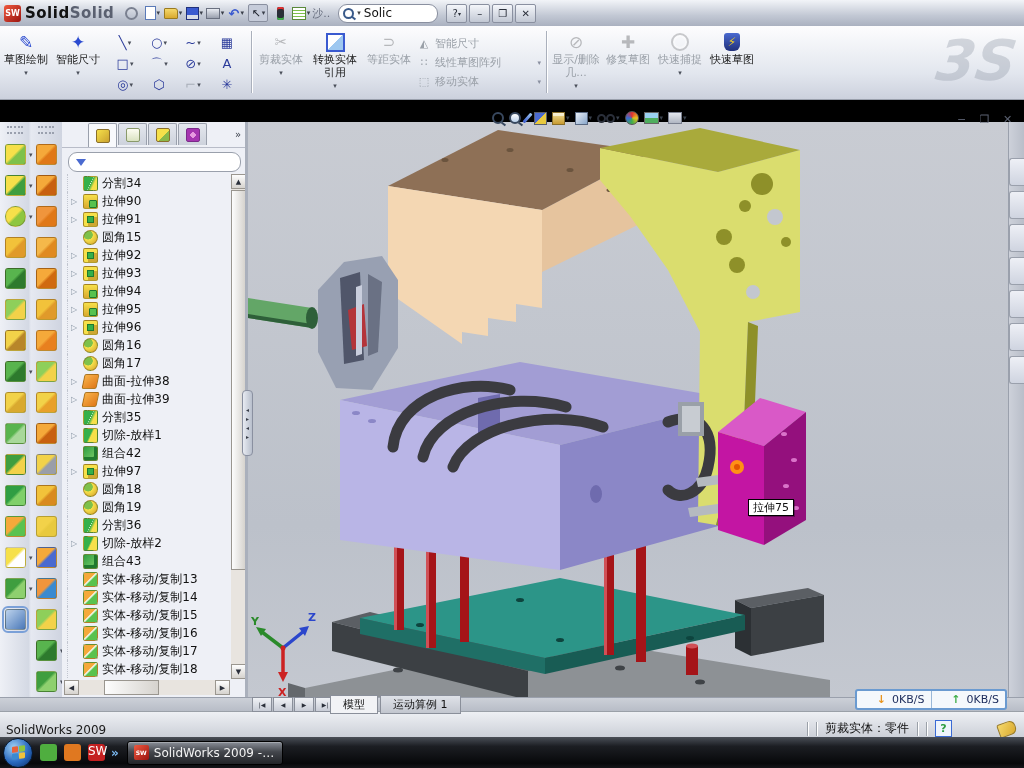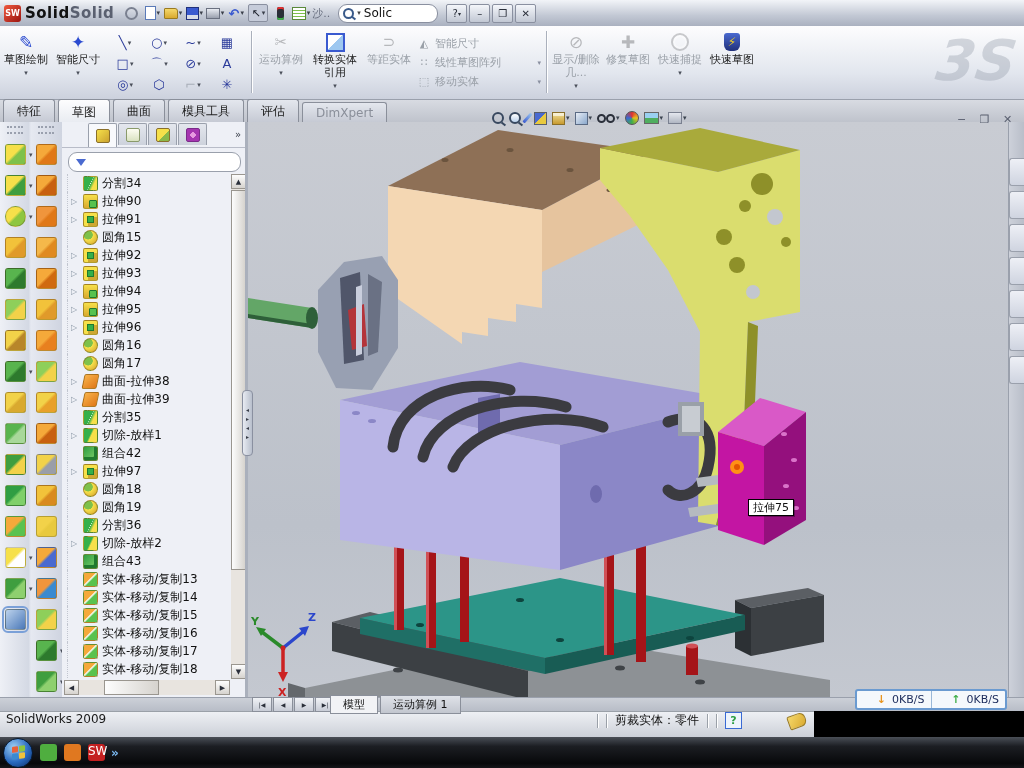--- a/index.html
+++ b/index.html
@@ -160,22 +160,22 @@
           display:flex;align-items:center;justify-content:center;font-size:6px;color:#2a2f3a}
   .mtabs{position:absolute;left:330px;top:695px;display:flex;z-index:20}
   .mtab{padding:1px 12px;border:1px solid #8a8f9a;background:linear-gradient(#dfe2e8,#c2c6cf);font-size:11px;margin-right:2px}
   .mtab.active{background:#f2f3f6}
   .netwidget{position:absolute;left:855px;top:689px;width:152px;height:21px;background:#f4f8fc;border:2px solid #6a9ad0;border-radius:3px;
              display:flex;align-items:center;z-index:25;font-size:11px;color:#1a2a5a;box-sizing:border-box}
   .netcell{flex:1;display:flex;align-items:center;justify-content:flex-end;gap:6px;padding:0 6px}
   .netdiv{width:1px;height:100%;background:#9ab8d8}
   .arr-down{color:#e8951f;font-weight:bold}
   .arr-up{color:#3fae49;font-weight:bold}
-  .statusbar{left:0;top:711px;width:814px;height:26px;background:linear-gradient(#eef0f4,#ccd0d8);border-top:1px solid #9aa0a8;
-             display:flex;align-items:flex-start;box-sizing:border-box}
+  .statusbar{left:0;top:711px;width:1024px;height:26px;background:linear-gradient(#eef0f4,#ccd0d8);border-top:1px solid #9aa0a8;
+             display:flex;align-items:flex-end;box-sizing:border-box}
   .sb-left{margin-left:6px;color:#1a1a1a}
   .sb-right{margin-left:auto;display:flex;align-items:center;gap:8px;margin-right:8px}
   .sb-sep{width:1px;height:14px;background:#9aa0a8;box-shadow:1px 0 0 #fff}
   .sb-help{width:15px;height:15px;border:1px solid #3a6ad4;background:#eef4fc;color:#2f9e43;font-weight:bold;font-size:11px;
            display:flex;align-items:center;justify-content:center}
   .sb-tag{width:16px;height:12px;background:linear-gradient(135deg,#f5d86a,#d9a92f);border:1px solid #9a7a20;border-radius:2px 6px 6px 2px;transform:rotate(-20deg)}
   .taskbar{left:0;top:737px;width:1024px;height:31px;background:linear-gradient(#4a4f57,#1c1e23 30%,#07080a 85%,#15161a);
            display:flex;align-items:center;color:#fff}
   .orb{width:28px;height:28px;border-radius:50%;margin-left:3px;background:radial-gradient(circle at 35% 30%,#9ed0f4,#2a6ac0 55%,#0a2a60);
        border:1px solid #061830;display:flex;align-items:center;justify-content:center}
@@ -310,21 +310,21 @@
           <span class="g">⌐</span>
           <span class="car">▾</span>
         </div>
         <div class="ecell">
           <span class="g">✳</span>
         </div>
       </div>
     <div class="vsep"></div>
     <div class="bigbtn disabled">
       <div class="bicon bi-trim">✂</div>
-      <div class="blabel">运动算例</div>
+      <div class="blabel">剪裁实体</div>
       <div class="bcaret">▾</div>
     </div>
     <div class="bigbtn" style="width:56px">
       <div class="bicon">
           <span class="bi-convert"></span>
         </div>
       <div class="blabel" style="width:54px">转换实体引用</div>
       <div class="bcaret">▾</div>
     </div>
     <div class="bigbtn disabled">
@@ -366,28 +366,20 @@
     </div>
     <div class="bigbtn">
       <div class="bicon">
           <span class="bi-rapid">⚡</span>
         </div>
       <div class="blabel">快速草图</div>
     </div>
   </div>
   <div class="abs watermark">3S</div>
 
-  <div class="abs tabrow">
-      <div class="tab">特征</div>
-      <div class="tab active">草图</div>
-      <div class="tab">曲面</div>
-      <div class="tab">模具工具</div>
-      <div class="tab">评估</div>
-      <div class="tab muted">DimXpert</div>
-    </div>
   <div class="docctl">
     <div class="docbtn">─</div>
     <div class="docbtn">❐</div>
     <div class="docbtn">✕</div>
   </div>
 
   <div class="abs lefttools">
     <div class="ltcol" style="left:0">
       <div class="grip"></div>
       <div>
@@ -875,15 +867,19 @@
         <span style="background:#3a8ad0"></span>
           <span style="background:#f2c23a"></span>
       </div>
     </div>
     <div style="display:flex">
         <div class="ql" style="background: rgb(79, 174, 63);"></div>
         <div class="ql" style="background: rgb(224, 120, 32);"></div>
         <div class="ql" style="background: rgb(196, 32, 32);">SW</div>
       </div>
     <span class="chev">»</span>
+    <div class="taskbtn active">
+      <span class="tbicon tb-solidworks">SW</span>
+      <span class="tbl">SolidWorks 2009 - ...</span>
+    </div>
   </div>
 
 </div>
 
 </body></html>

